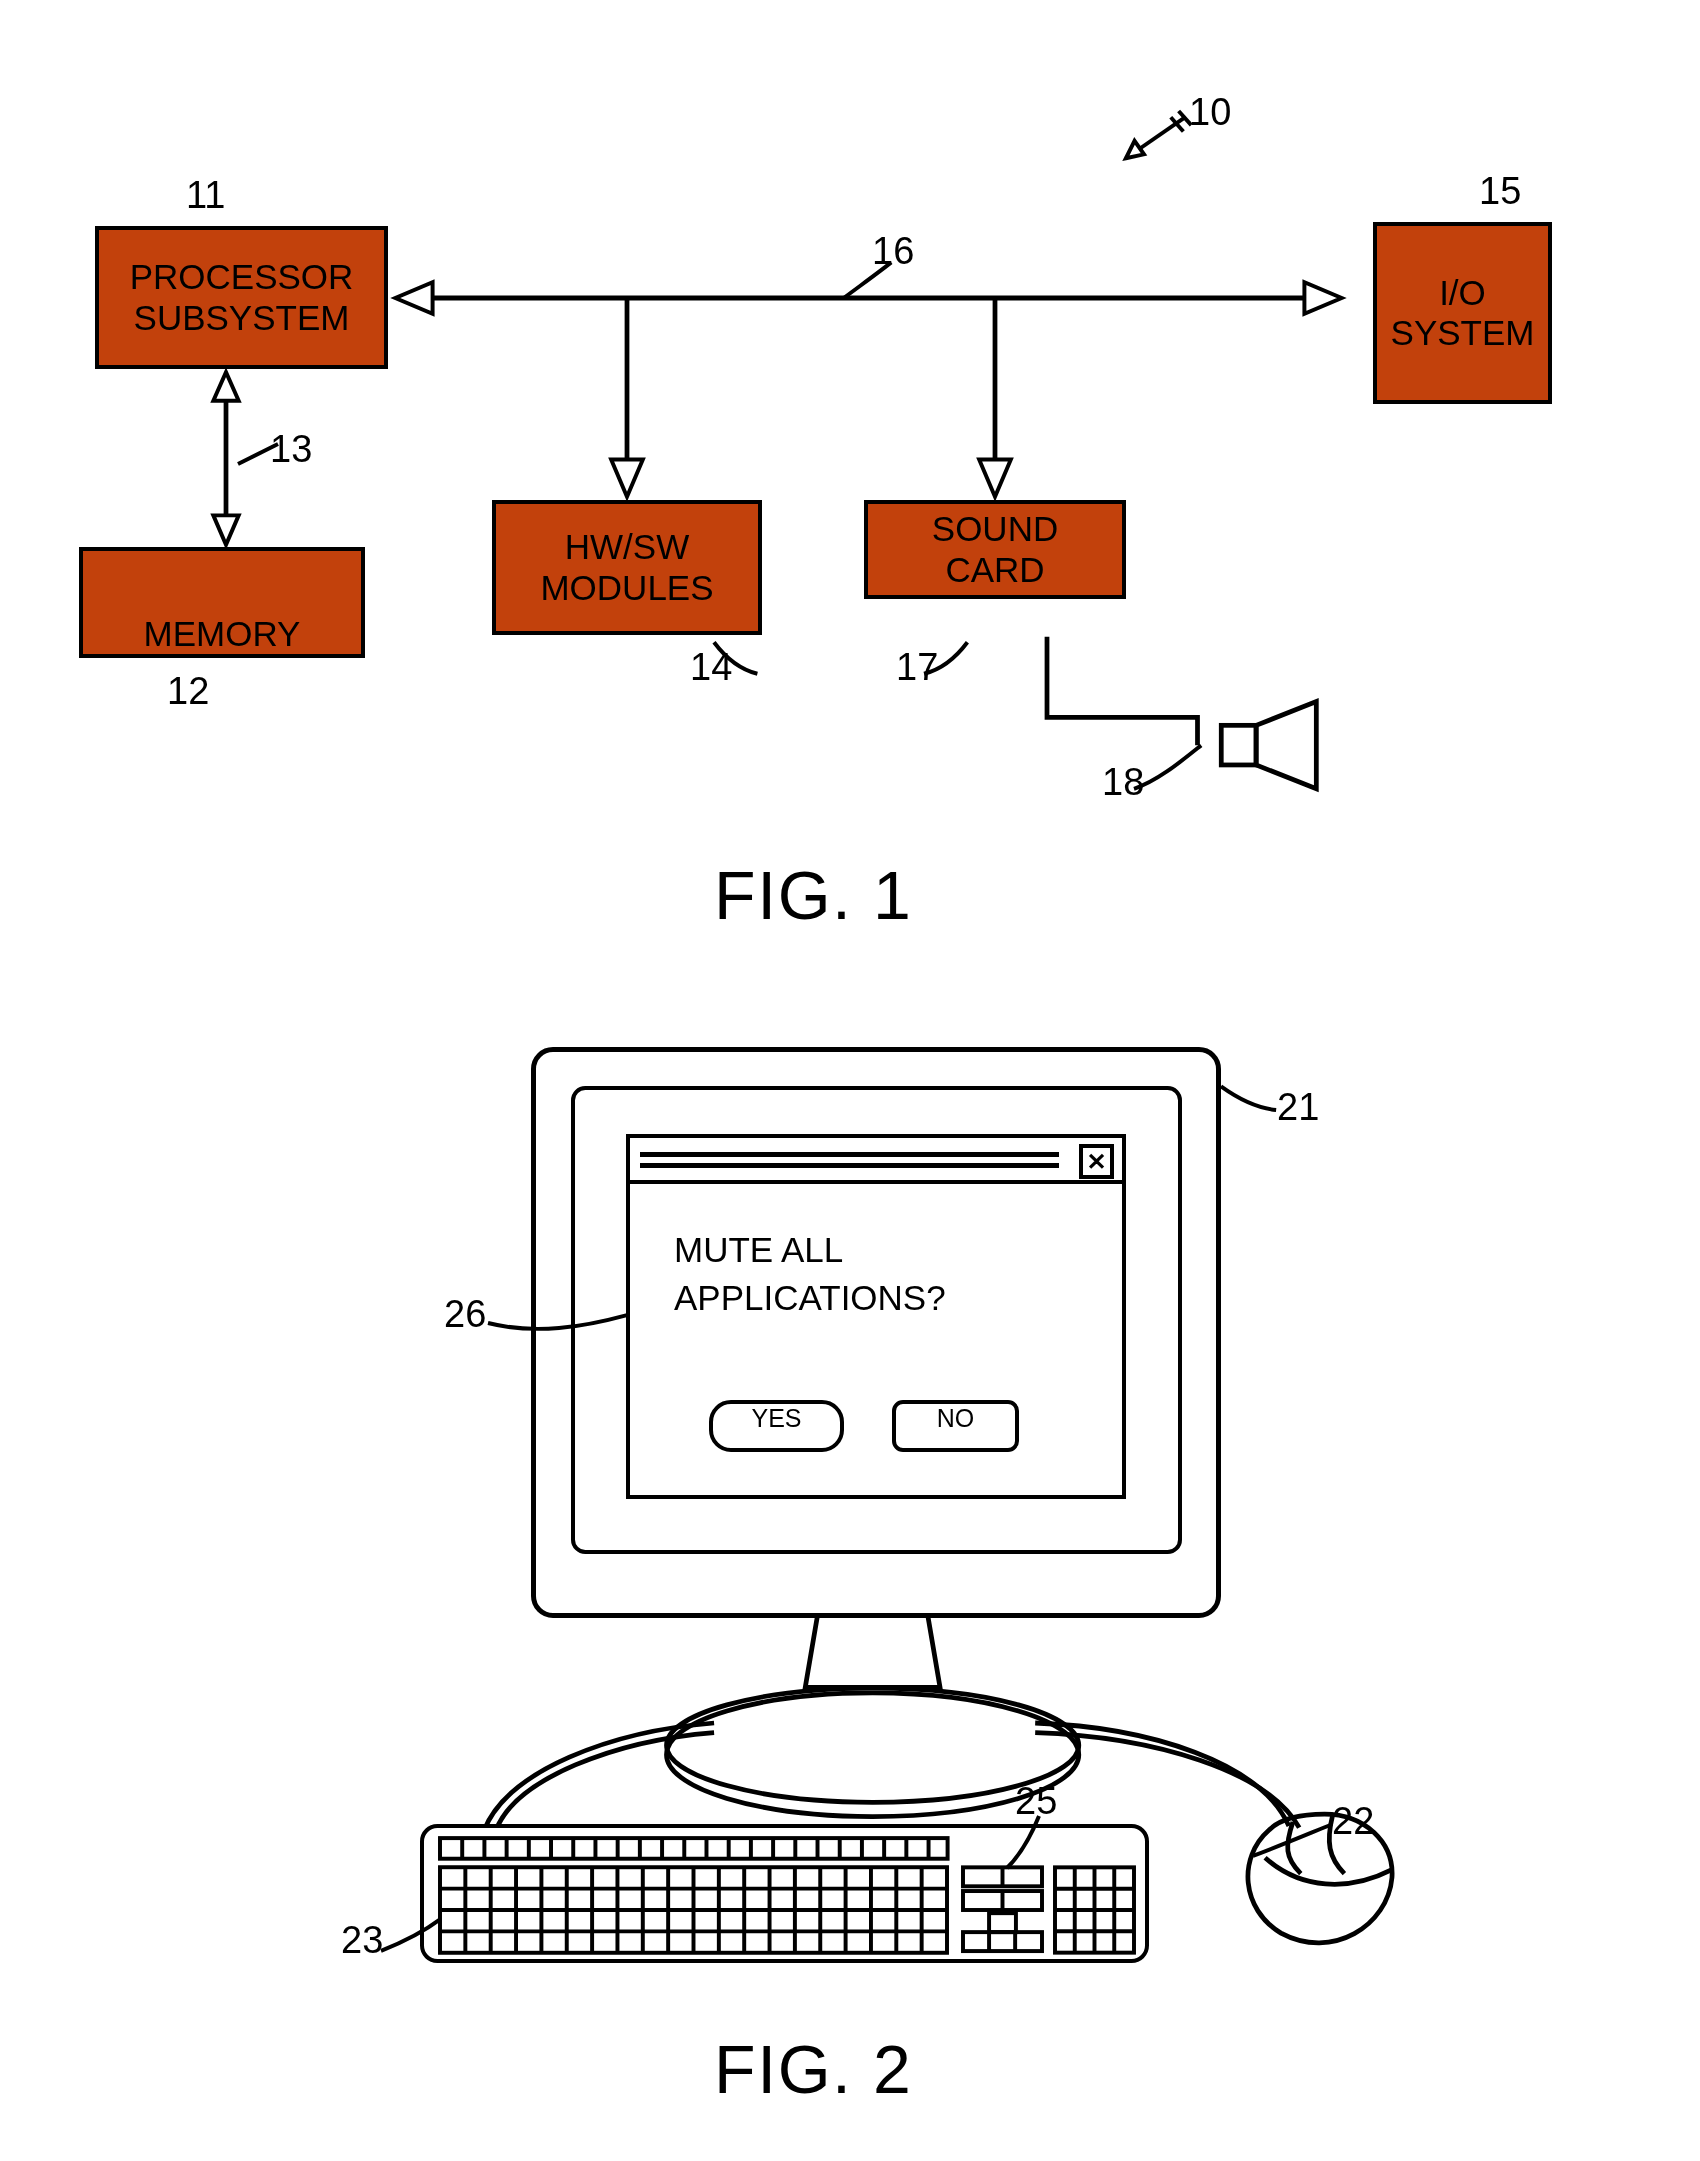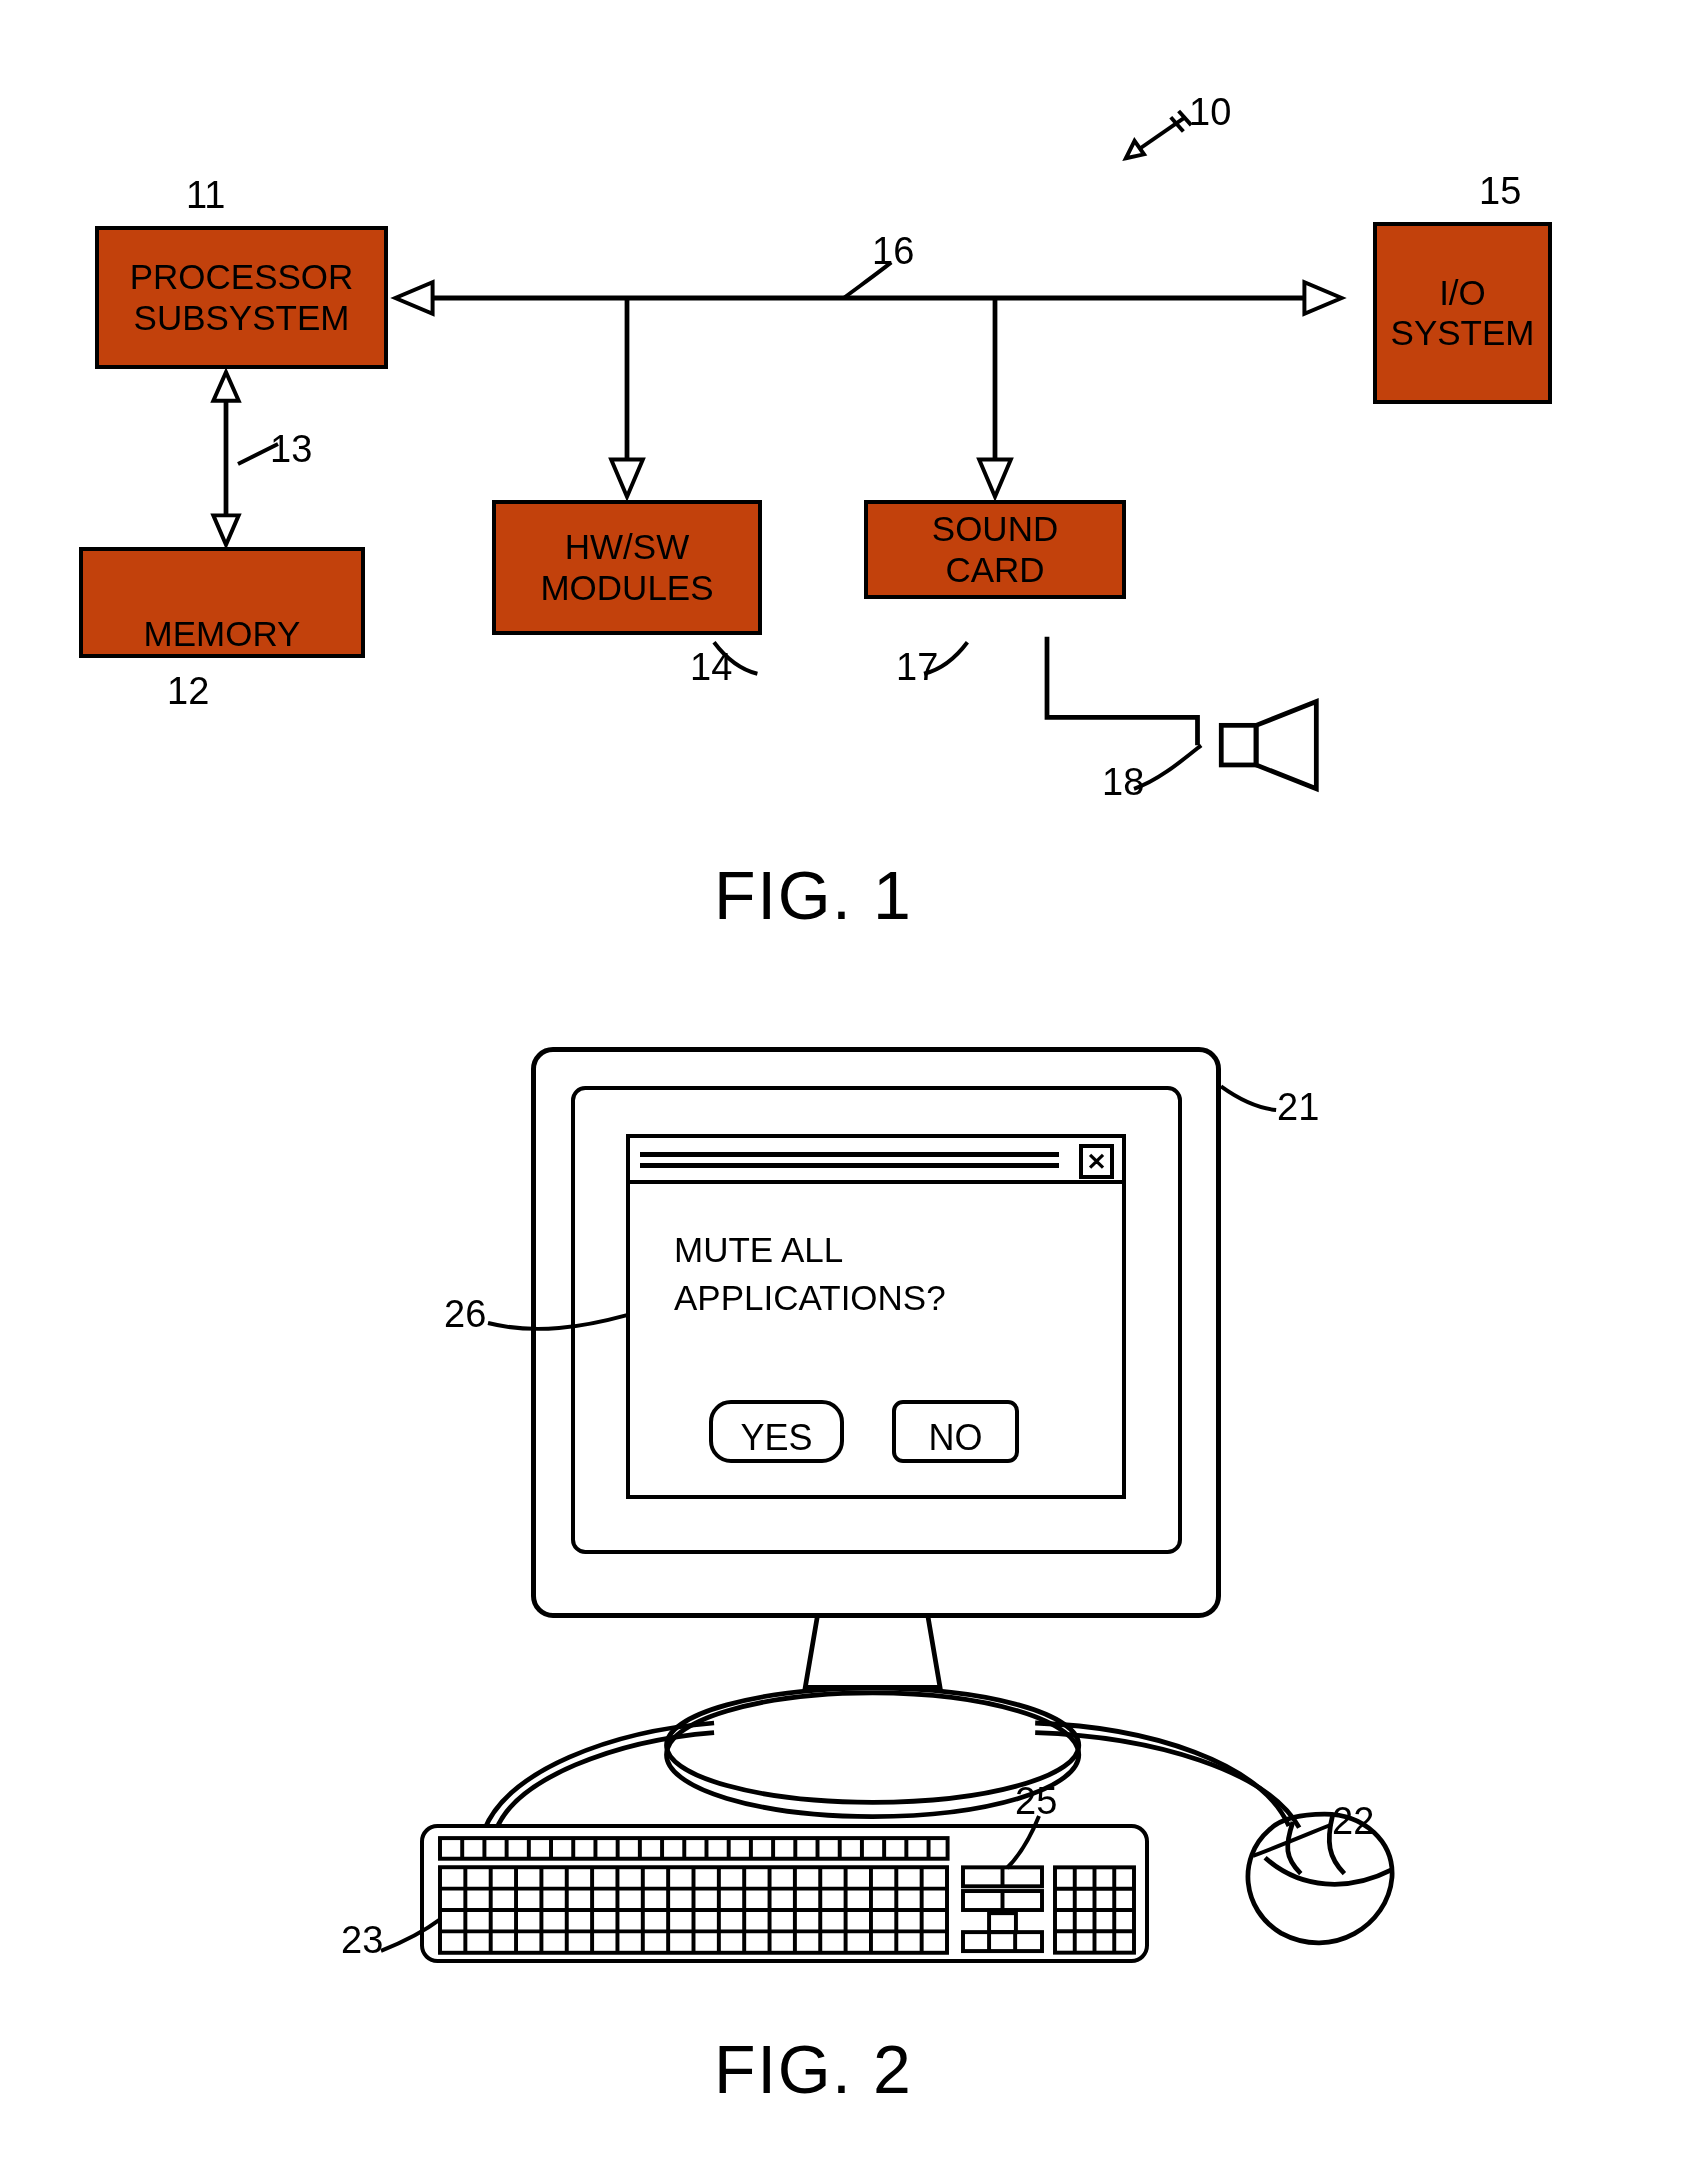--- a/index.html
+++ b/index.html
@@ -17,21 +17,21 @@
 
   
   .monitor{position:absolute;border:5.6px solid #000;border-radius:22px;background:#fff;}
   .screen{position:absolute;border:4.8px solid #000;border-radius:14.3px;background:#fff;}
   .win{position:absolute;border:4.8px solid #000;background:#fff;}
   .titlebar{position:absolute;left:0;right:0;top:0;height:46px;border-bottom:4.8px solid #000;}
   .tb-line{position:absolute;left:9.5px;right:63px;top:14.3px;height:4.8px;background:#000;}
   .tb-line2{top:25px;}
   .closebox{position:absolute;right:8px;top:6.3px;width:35px;height:35px;border:4px solid #000;display:flex;align-items:center;justify-content:center;font-size:24px;font-weight:bold;}
   .win-text{position:absolute;font-size:35px;line-height:1.2;}
-  .pill{position:absolute;border:4.8px solid #000;border-radius:22px;height:63px;display:flex;align-items:flex-end;justify-content:center;font-size:36px;}
+  .pill{position:absolute;border:4.8px solid #000;border-radius:22px;height:52px;display:flex;align-items:flex-start;justify-content:center;font-size:25px;}
 
   
   .kbd{position:absolute;border:4.8px solid #000;border-radius:17.4px;background:#fff;}
 </style>
 </head>
 <body>
 
 <div class="page">
 
   <div class="box" style="left:95px;top:226px;width:293px;height:143px;">

